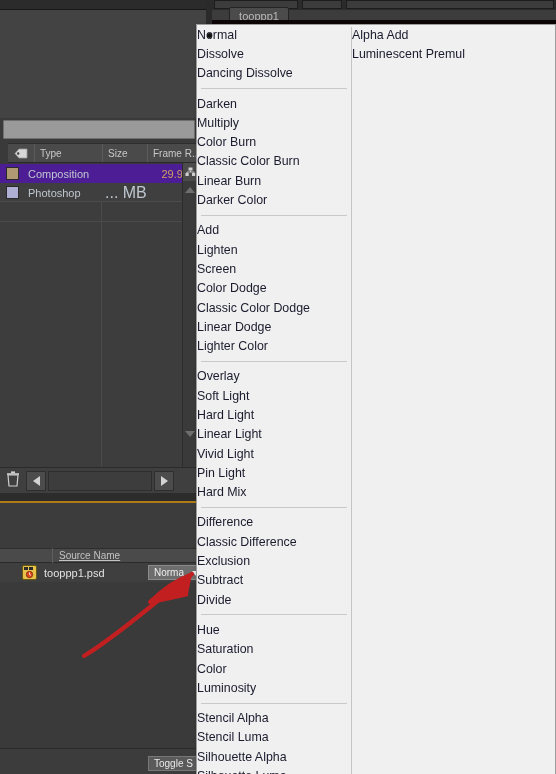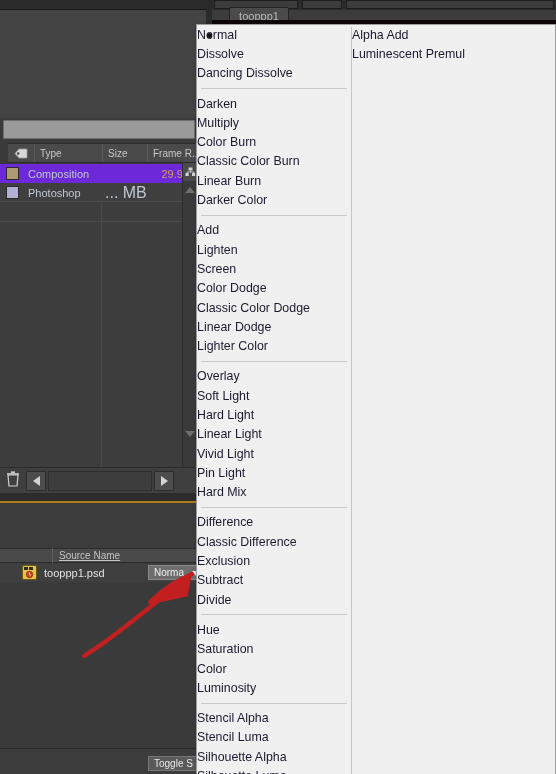--- a/index.html
+++ b/index.html
@@ -235,21 +235,21 @@
       <span>Type</span>
     </div>
     <div class="col" style="width:45px">
       <span>Size</span>
     </div>
     <div class="col" style="width:57px">
       <span>Frame R...</span>
     </div>
   </div>
 
-  <div class="proj-row" style="top:164px; background:#6d28d9;">
+  <div class="proj-row" style="top:164px; background:#4c1d95;">
     <span class="swatch" style="background:#b09a74"></span>
     <span class="nm">Composition</span>
     <span class="frame">29.97</span>
   </div>
   <div class="proj-row" style="top:183px; background:#3f3f3f;">
     <span class="swatch" style="background:#b0b0d4"></span>
     <span class="nm">Photoshop</span>
     <span class="size">... MB</span>
   </div>
 

